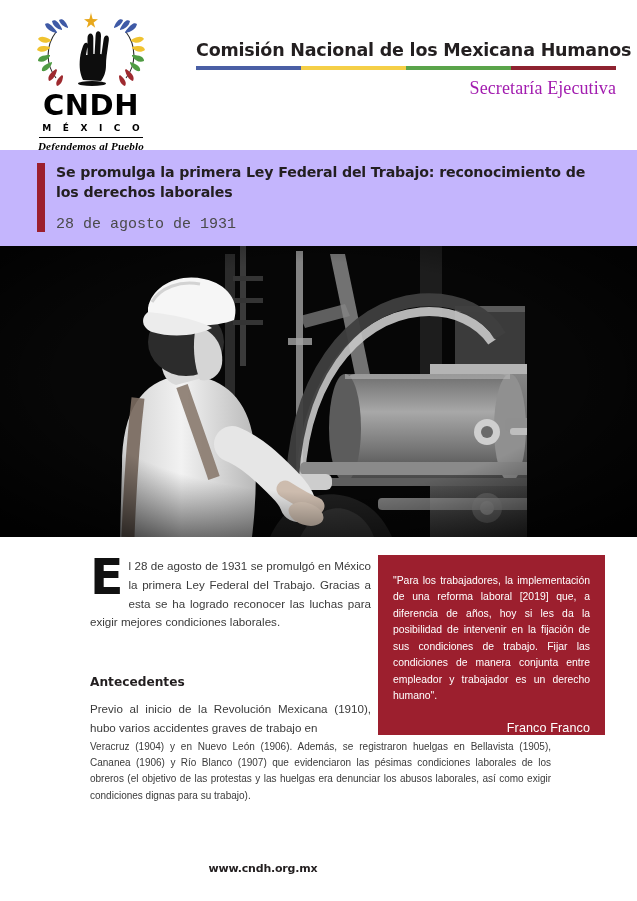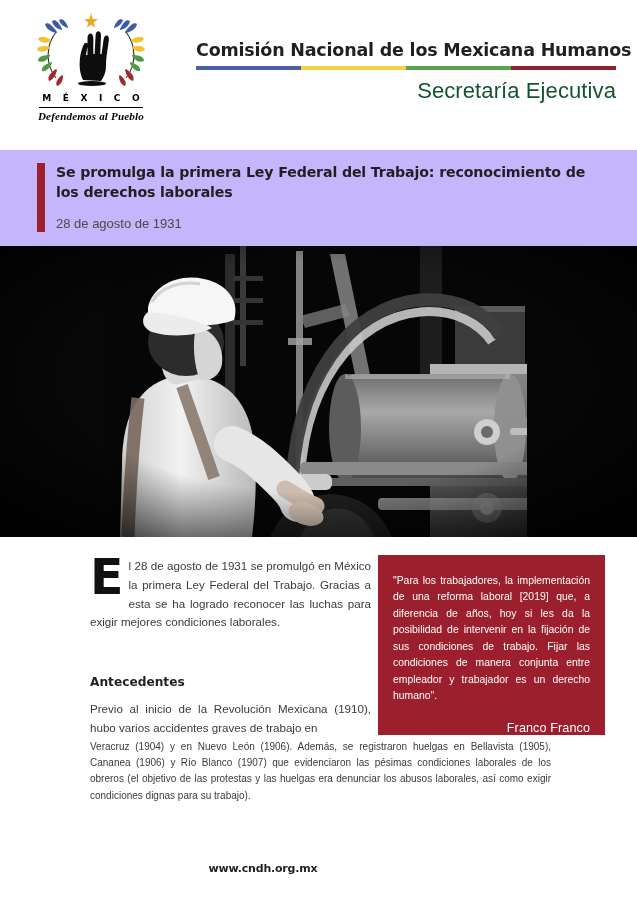--- a/index.html
+++ b/index.html
@@ -94,23 +94,23 @@
     height: 4px;
     margin-top: 6px;
   }
   .tricolor-bar span { display: block; height: 100%; }
   .seg-blue   { flex: 1; background: #4a5fa5; }
   .seg-yellow { flex: 1; background: #f5cf47; }
   .seg-green  { flex: 1; background: #5aa44a; }
   .seg-red    { flex: 1; background: #8e2230; }
 
   .sub-title {
-    font-family: Liberation Sans, sans-serif;
-    font-size: 22px;
-    color: #14532d;
+    font-family: Liberation Serif, serif;
+    font-size: 18px;
+    color: #a21caf;
     text-align: right;
     margin-top: 8px;
     letter-spacing: 0.1px;
   }
 
   
   .title-strip {
     position: relative;
     height: 96px;
     background: #c4b5fd;
@@ -132,22 +132,22 @@
     font-weight: bold;
     font-size: 14.2px;
     line-height: 1.42;
     color: #231f20;
     letter-spacing: -0.15px;
   }
   .doc-date {
     position: absolute;
     left: 56px;
     top: 66px;
-    font-family: Liberation Sans, sans-serif;
-    font-size: 13px;
+    font-family: Liberation Mono, monospace;
+    font-size: 15px;
     color: #4a4a4a;
   }
 
   
   .photo {
     position: relative;
     width: 637px;
     height: 291px;
     background: #050505;
     overflow: hidden;
@@ -308,20 +308,21 @@
           <path d="M57,68 C54,62 53,55 54,46 C54.5,41 56,37 57,34 C58,31 60,30 61,31 C62,32 62,34 61,37 L60,43 L61.5,43
                    L61.5,26 C61.5,23 63,21.5 64.5,21.5 C66,21.5 67.3,23 67.3,26 L67.3,42 L68.6,42
                    L69.6,23.5 C69.7,20.5 71,19 72.5,19.2 C74,19.4 75.1,21 75,24 L74.2,42 L75.5,42.2
                    L77.6,27.5 C78,24.6 79.5,23.3 81,23.6 C82.4,23.9 83.2,25.6 82.8,28.4 L80.6,44
                    C80.2,47 80,50 80,53 C80,60 78,65 75,69 Z"></path>
           <ellipse cx="66" cy="71.5" rx="14" ry="2.6"></ellipse>
         </g>
       </svg>
     </div>
 
+    <div class="cndh-word">CNDH</div>
     <div class="mexico-word">M É X I C O</div>
     <div class="logo-rule"></div>
     <div class="tagline">Defendemos al Pueblo</div>
   </div>
 
   <div class="header-titles">
     <div class="org-title">Comisión Nacional de los Mexicana Humanos</div>
     <div class="tricolor-bar">
       <span class="seg-blue"></span>
       <span class="seg-yellow"></span>

